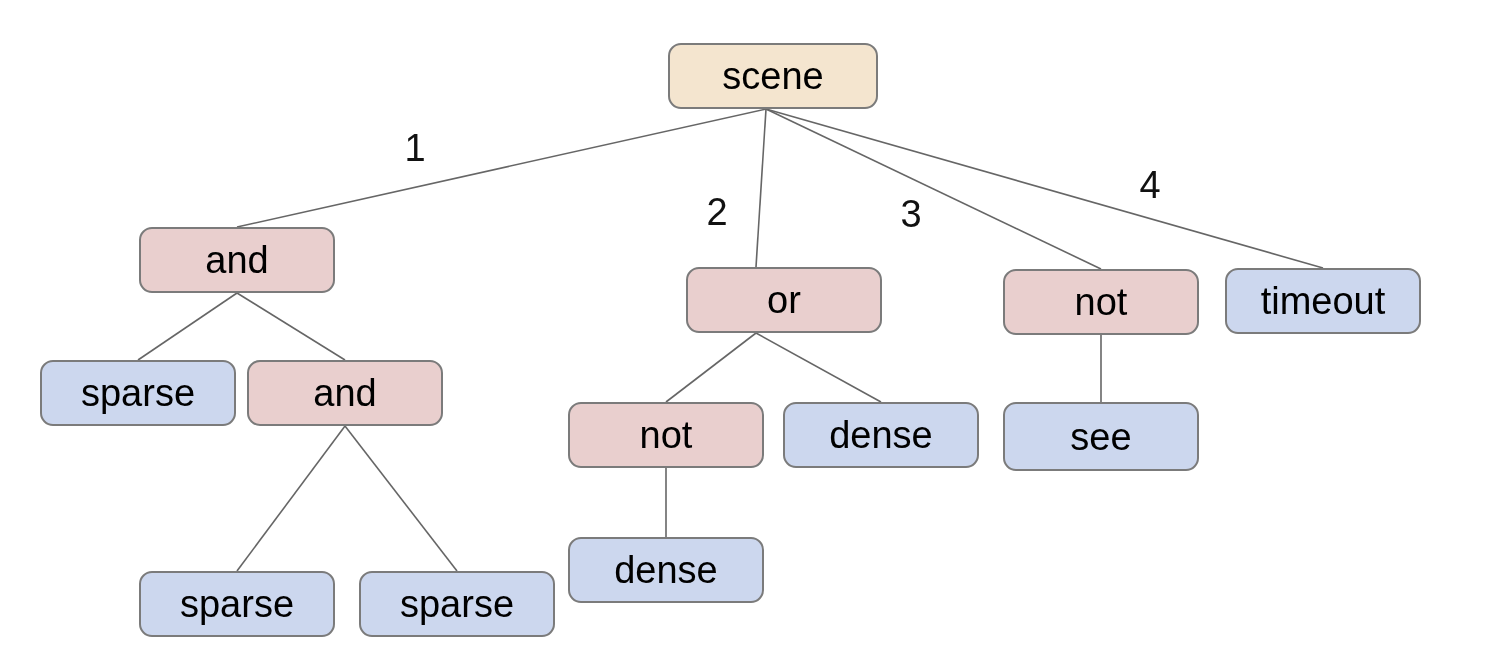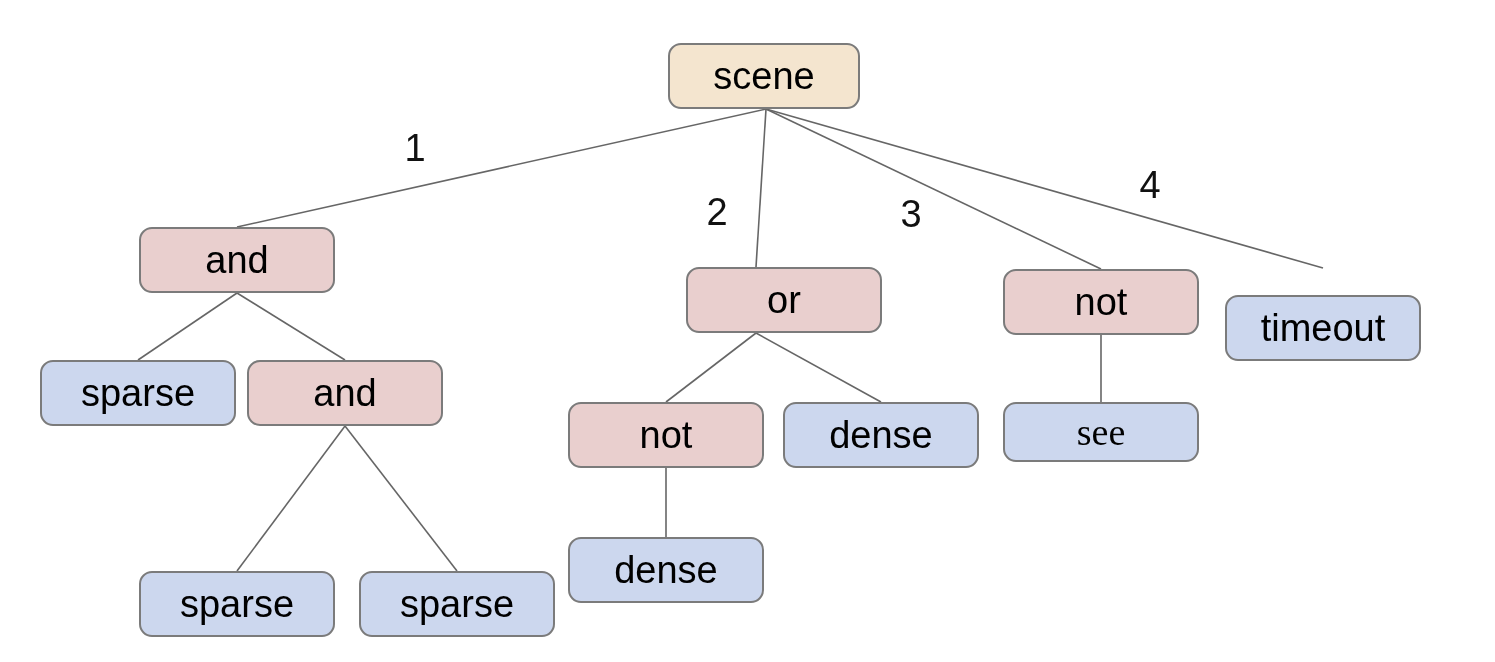--- a/index.html
+++ b/index.html
@@ -59,48 +59,48 @@
       <line x1="345" y1="426" x2="457" y2="571" stroke="#666666" stroke-width="1.6"></line>
       <line x1="756" y1="333" x2="666" y2="402" stroke="#666666" stroke-width="1.6"></line>
       <line x1="756" y1="333" x2="881" y2="402" stroke="#666666" stroke-width="1.6"></line>
       <line x1="666" y1="468" x2="666" y2="537" stroke="#666666" stroke-width="1.6"></line>
       <line x1="1101" y1="335" x2="1101" y2="402" stroke="#666666" stroke-width="1.6"></line>
     </svg>
 <div class="edge-label" style="left: 415px; top: 148px;">1</div>
     <div class="edge-label" style="left: 717px; top: 212px;">2</div>
     <div class="edge-label" style="left: 911px; top: 214px;">3</div>
     <div class="edge-label" style="left: 1150px; top: 185px;">4</div>
-    <div class="tree-node" style="left: 668px; top: 43px; width: 192px; height: 66px; background: rgb(244, 229, 207); border-color: rgb(123, 123, 123); color: rgb(0, 0, 0);">
+    <div class="tree-node" style="left: 668px; top: 43px; width: 210px; height: 66px; background: rgb(244, 229, 207); border-color: rgb(123, 123, 123); color: rgb(0, 0, 0);">
       <span>scene</span>
     </div>
     <div class="tree-node" style="left: 139px; top: 227px; width: 196px; height: 66px; background: rgb(233, 207, 206); border-color: rgb(123, 123, 123); color: rgb(0, 0, 0);">
       <span>and</span>
     </div>
     <div class="tree-node" style="left: 686px; top: 267px; width: 196px; height: 66px; background: rgb(233, 207, 206); border-color: rgb(123, 123, 123); color: rgb(0, 0, 0);">
       <span>or</span>
     </div>
     <div class="tree-node" style="left: 1003px; top: 269px; width: 196px; height: 66px; background: rgb(233, 207, 206); border-color: rgb(123, 123, 123); color: rgb(0, 0, 0);">
       <span>not</span>
     </div>
-    <div class="tree-node" style="left: 1225px; top: 268px; width: 196px; height: 66px; background: rgb(204, 215, 238); border-color: rgb(123, 123, 123); color: rgb(0, 0, 0); margin-top: 27px;">
+    <div class="tree-node" style="left: 1225px; top: 268px; width: 196px; height: 66px; background: rgb(204, 215, 238); border-color: rgb(123, 123, 123); color: rgb(0, 0, 0);">
       <span>timeout</span>
     </div>
     <div class="tree-node" style="left: 40px; top: 360px; width: 196px; height: 66px; background: rgb(204, 215, 238); border-color: rgb(123, 123, 123); color: rgb(0, 0, 0);">
       <span>sparse</span>
     </div>
     <div class="tree-node" style="left: 247px; top: 360px; width: 196px; height: 66px; background: rgb(233, 207, 206); border-color: rgb(123, 123, 123); color: rgb(0, 0, 0);">
       <span>and</span>
     </div>
     <div class="tree-node" style="left: 568px; top: 402px; width: 196px; height: 66px; background: rgb(233, 207, 206); border-color: rgb(123, 123, 123); color: rgb(0, 0, 0);">
       <span>not</span>
     </div>
     <div class="tree-node" style="left: 783px; top: 402px; width: 196px; height: 66px; background: rgb(204, 215, 238); border-color: rgb(123, 123, 123); color: rgb(0, 0, 0);">
       <span>dense</span>
     </div>
-    <div class="tree-node" style="left: 1003px; top: 402px; width: 196px; height: 60px; background: rgb(204, 215, 238); border-color: rgb(123, 123, 123); color: rgb(0, 0, 0); font-family: Liberation Serif, serif;">
+    <div class="tree-node" style="left: 1003px; top: 402px; width: 196px; height: 69px; background: rgb(204, 215, 238); border-color: rgb(123, 123, 123); color: rgb(0, 0, 0);">
       <span>see</span>
     </div>
     <div class="tree-node" style="left: 568px; top: 537px; width: 196px; height: 66px; background: rgb(204, 215, 238); border-color: rgb(123, 123, 123); color: rgb(0, 0, 0);">
       <span>dense</span>
     </div>
     <div class="tree-node" style="left: 139px; top: 571px; width: 196px; height: 66px; background: rgb(204, 215, 238); border-color: rgb(123, 123, 123); color: rgb(0, 0, 0);">
       <span>sparse</span>
     </div>
     <div class="tree-node" style="left: 359px; top: 571px; width: 196px; height: 66px; background: rgb(204, 215, 238); border-color: rgb(123, 123, 123); color: rgb(0, 0, 0);">
       <span>sparse</span>

